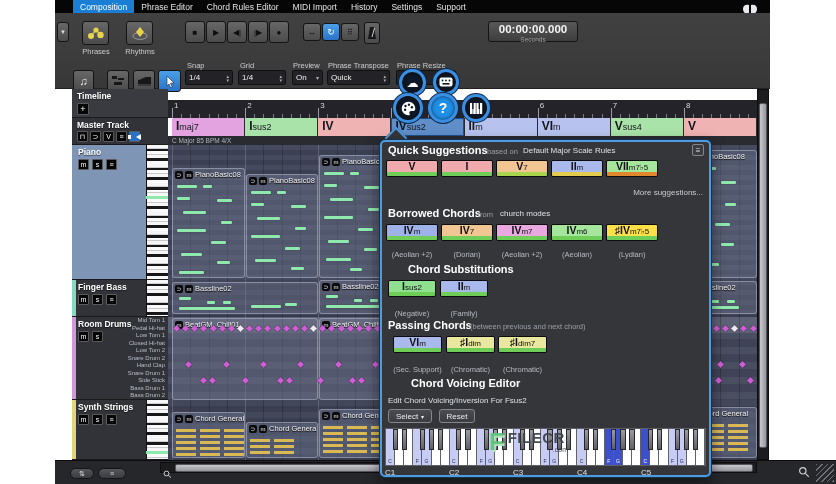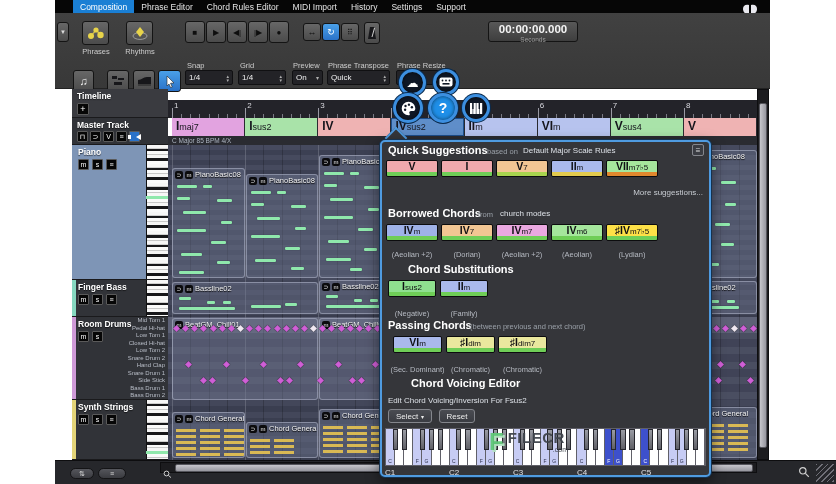--- a/index.html
+++ b/index.html
@@ -918,21 +918,21 @@
       </div>
       <div class="pbtn-bar" style="background: rgb(111, 206, 87);"></div>
     </div>
     <div class="abs pbtn" style="left: 498px; top: 336px; width: 49px; height: 17px;">
       <div class="pbtn-face" style="background: rgb(234, 232, 158);">
         <b>♯I</b>
         <span>dim7</span>
       </div>
       <div class="pbtn-bar" style="background: rgb(111, 206, 87);"></div>
     </div>
-    <div class="ptag" style="left: 417.5px; top: 365px;">(Sec. Dominant)</div>
+    <div class="ptag" style="left: 417.5px; top: 365px;">(Sec. Support)</div>
     <div class="ptag" style="left: 470.5px; top: 365px;">(Chromatic)</div>
     <div class="ptag" style="left: 522.5px; top: 365px;">(Chromatic)</div>
     <div class="oct" style="left: 385px; top: 468px;">C1</div>
     <div class="oct" style="left: 449px; top: 468px;">C2</div>
     <div class="oct" style="left: 513px; top: 468px;">C3</div>
     <div class="oct" style="left: 577px; top: 468px;">C4</div>
     <div class="oct" style="left: 641px; top: 468px;">C5</div>
   </div>
 
 </body></html>

